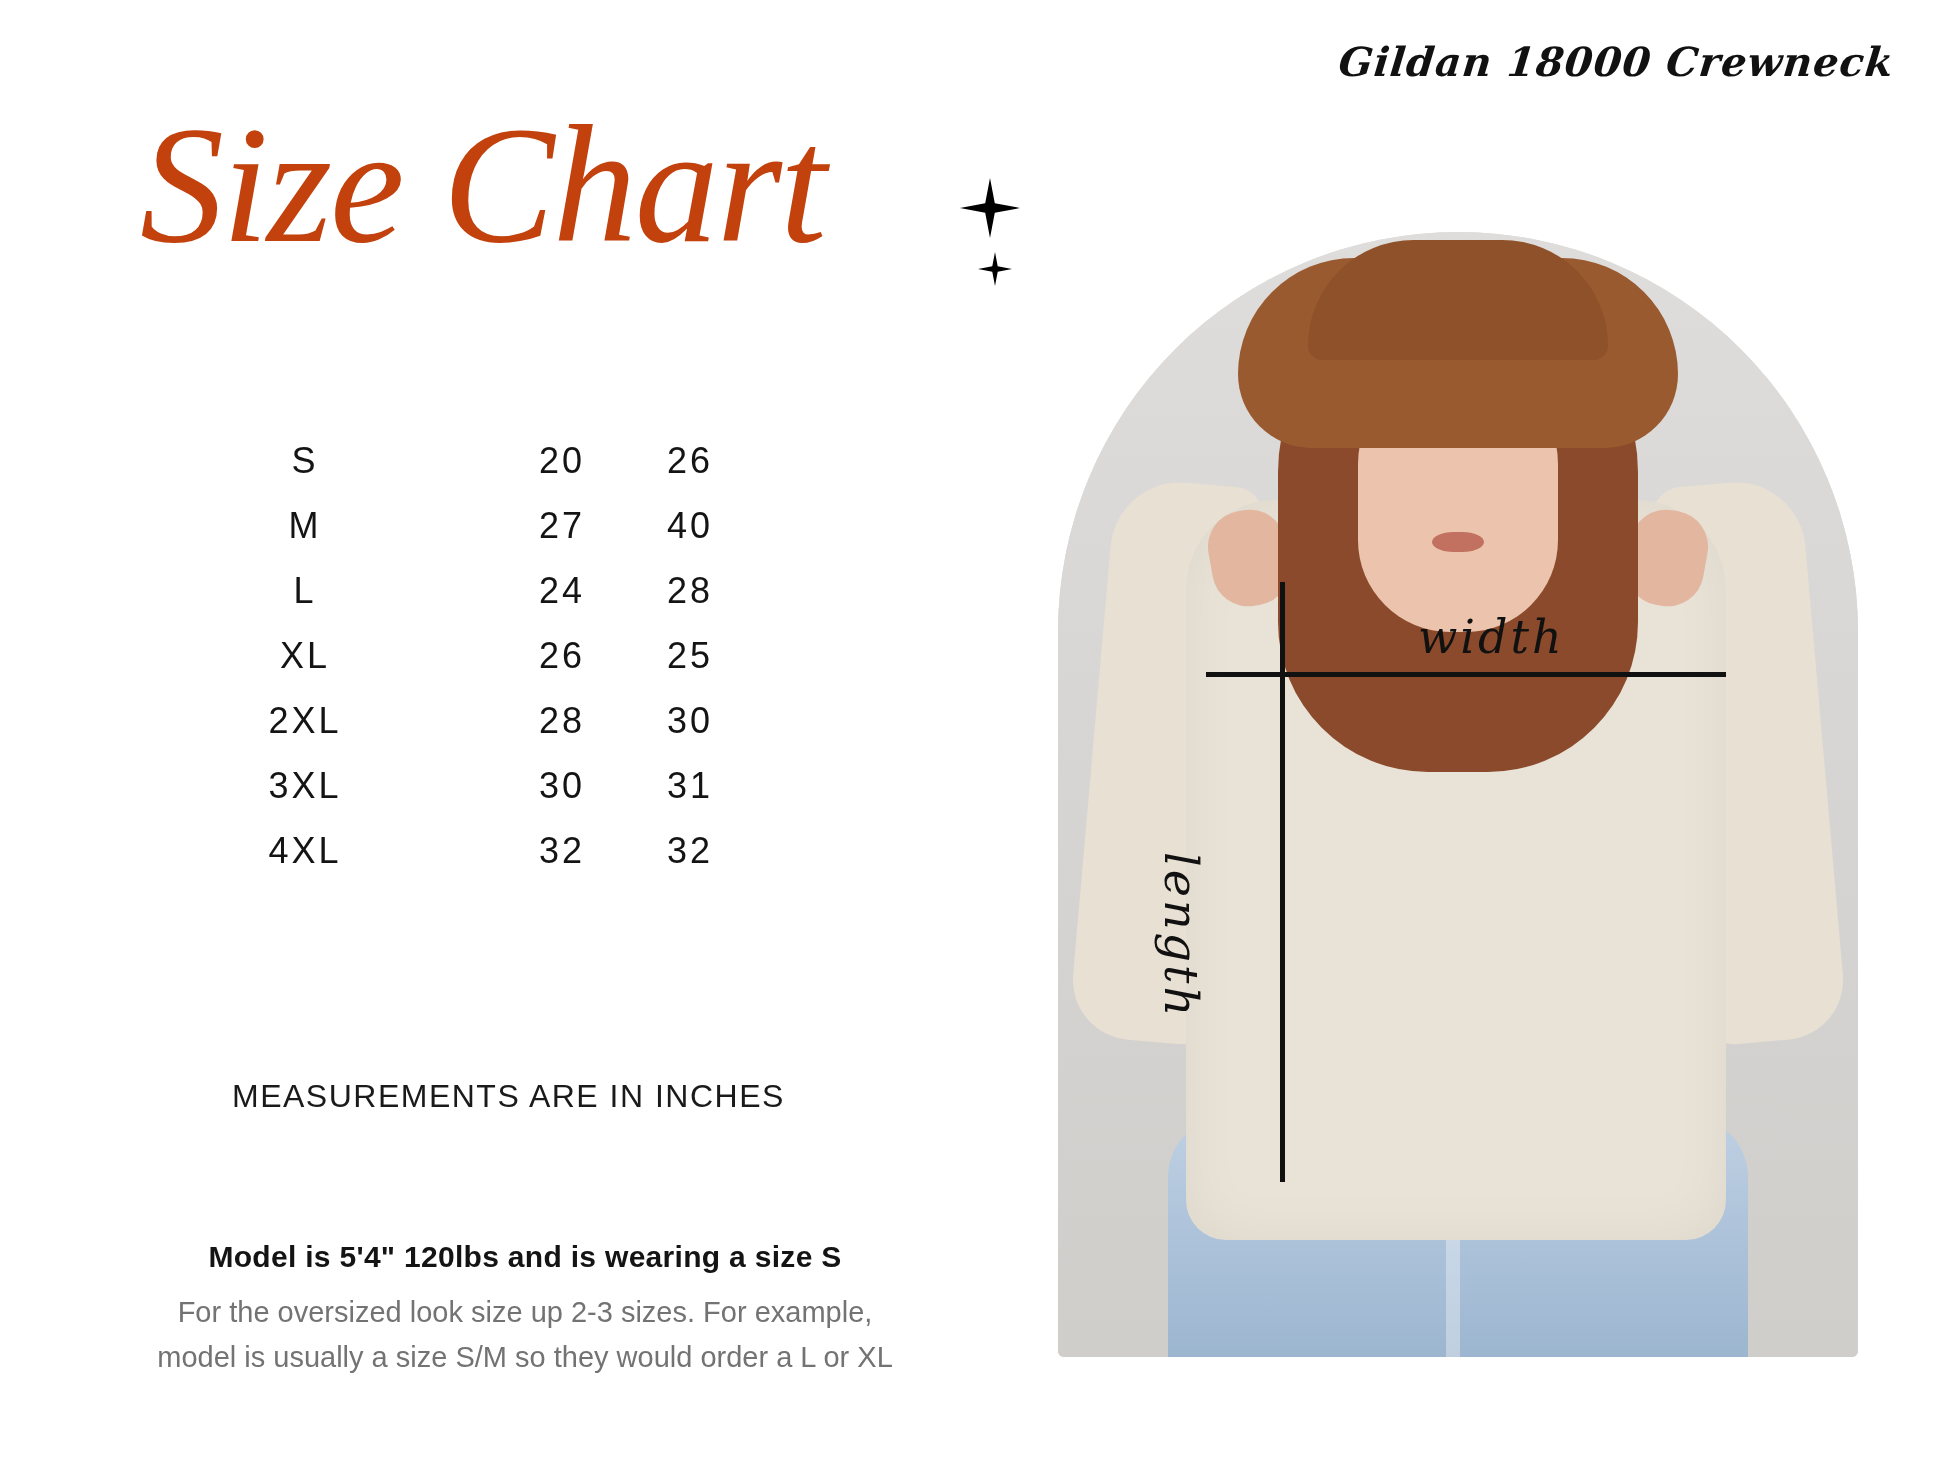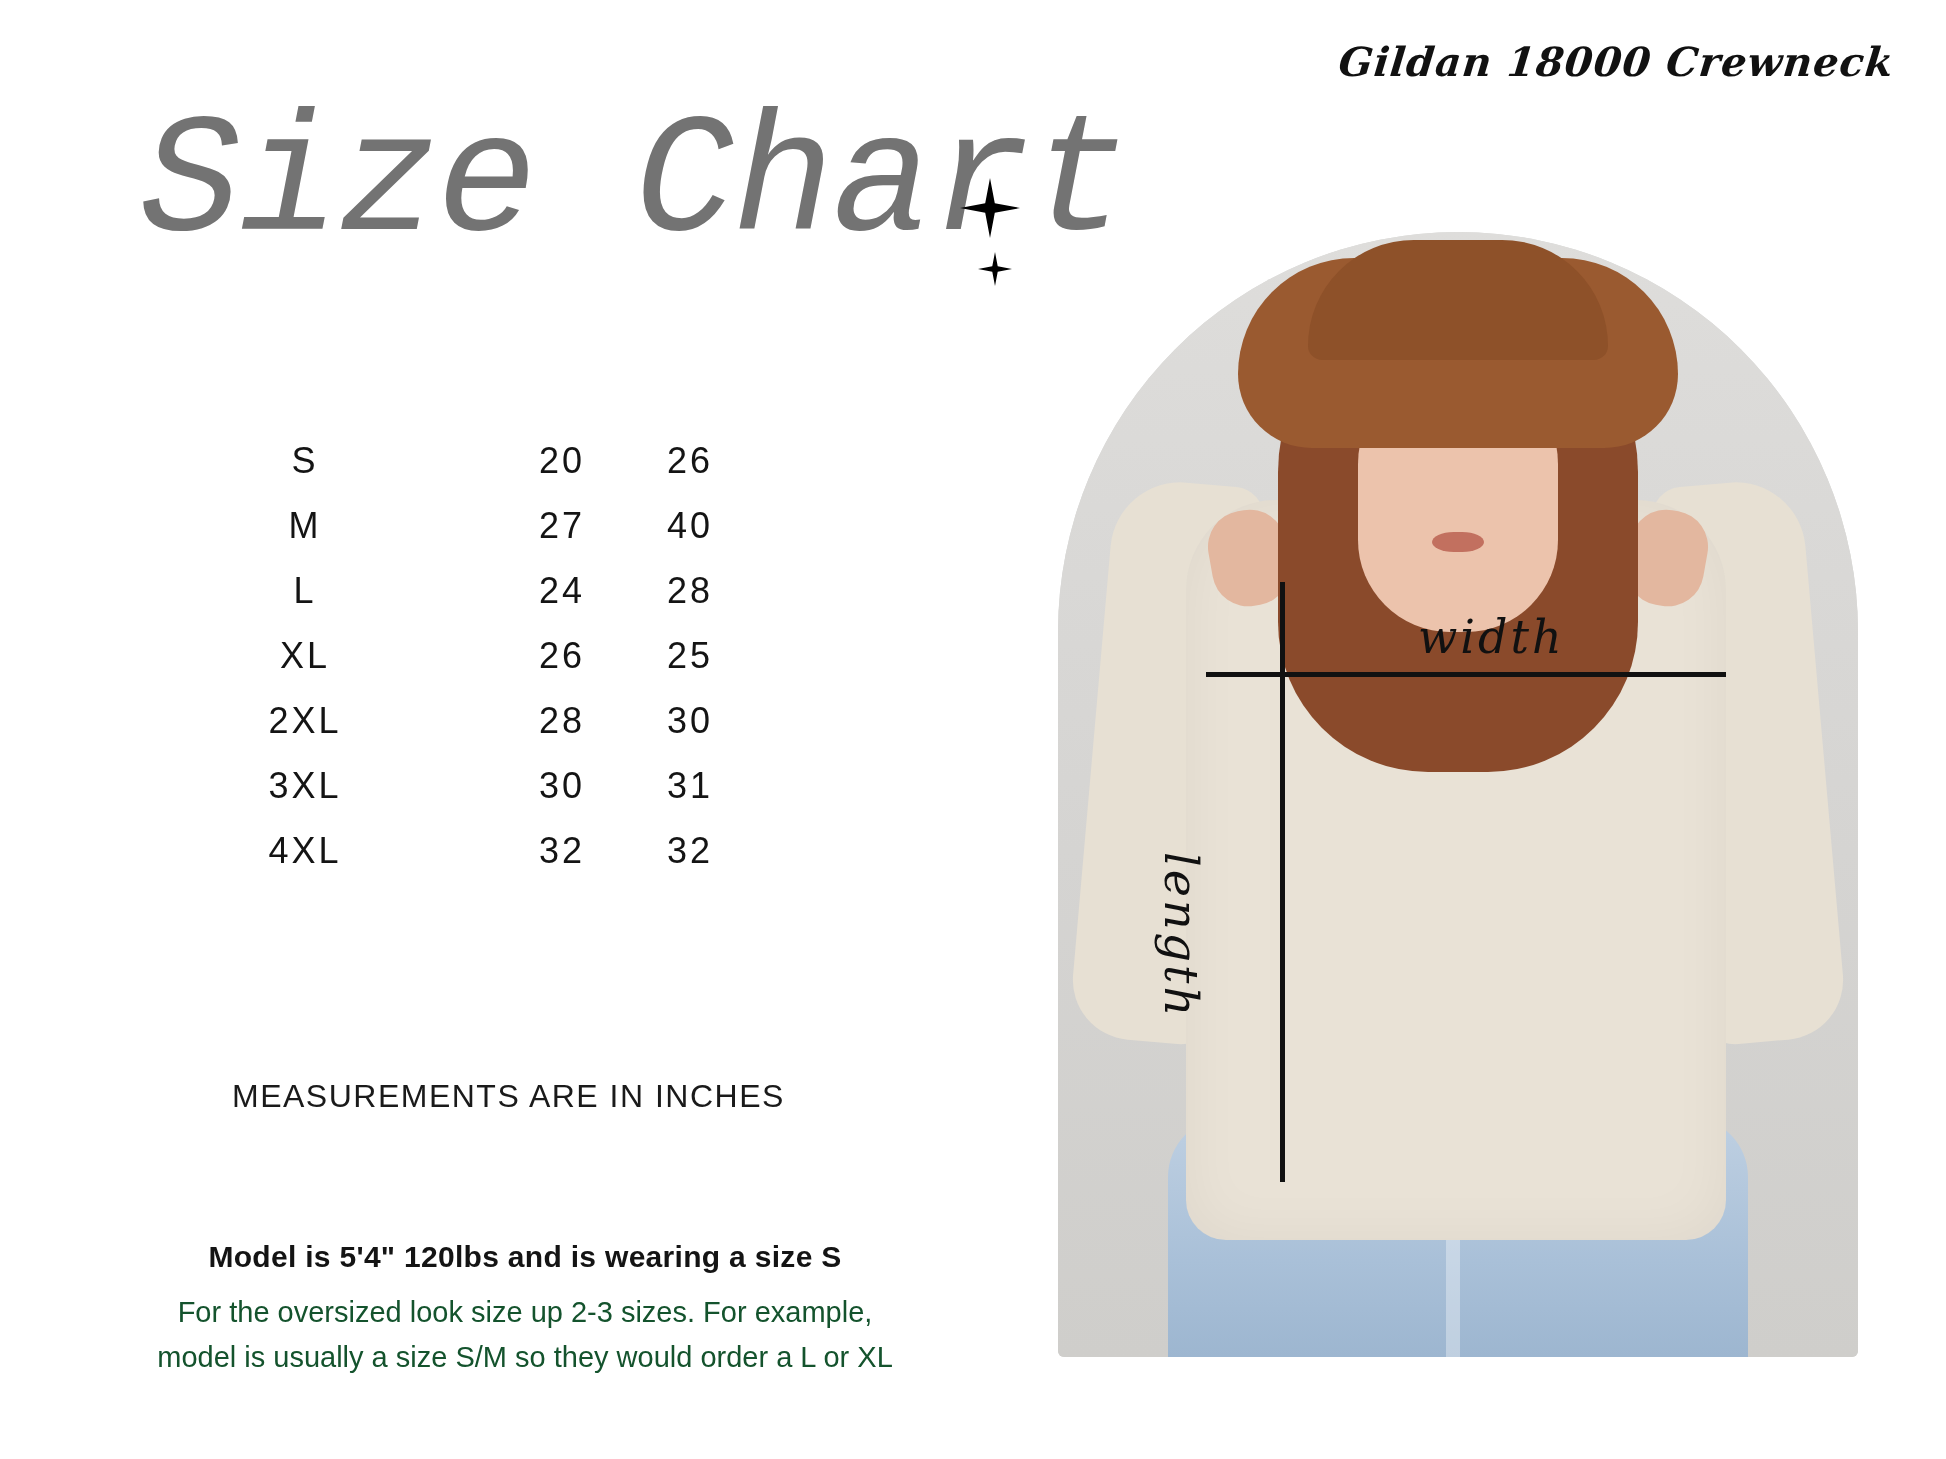--- a/index.html
+++ b/index.html
@@ -32,25 +32,25 @@
 
   
   .title-wrap {
     position: absolute;
     top: 96px;
     left: 140px;
     width: 840px;
     height: 260px;
   }
   .title {
-    font-family: Liberation Mono, monospace;
+    font-family: Liberation Serif, serif;
     font-style: italic;
     font-size: 168px;
     line-height: 1.05;
-    color: #737373;
+    color: #c2410c;
     letter-spacing: -2px;
     white-space: nowrap;
   }
 
   
   .sparkle {
     position: absolute;
     background: #000;
   }
   .spark-big {
@@ -118,21 +118,21 @@
   .note-bold {
     font-size: 30px;
     font-weight: 700;
     letter-spacing: 0.3px;
     margin-bottom: 16px;
   }
   .note-line {
     font-size: 29px;
     font-weight: 400;
     line-height: 1.55;
-    color: #14532d;
+    color: #737373;
   }
 
   
   .photo {
     position: absolute;
     left: 1058px;
     top: 232px;
     width: 800px;
     height: 1125px;
     border-radius: 400px 400px 6px 6px;

